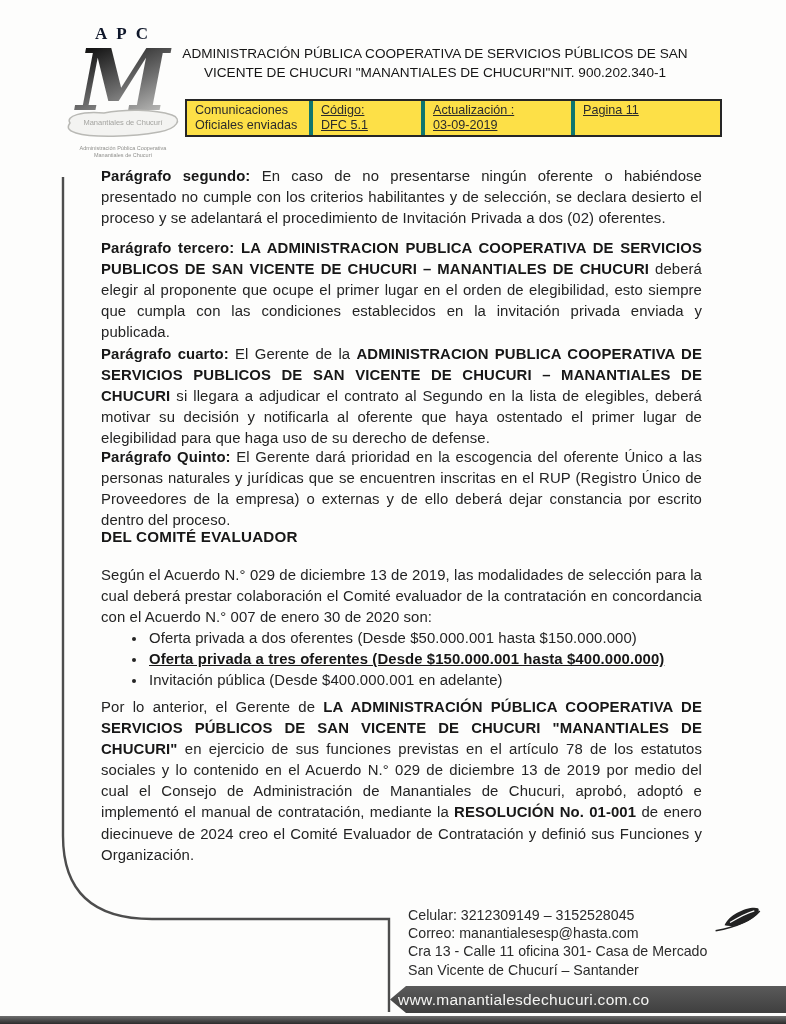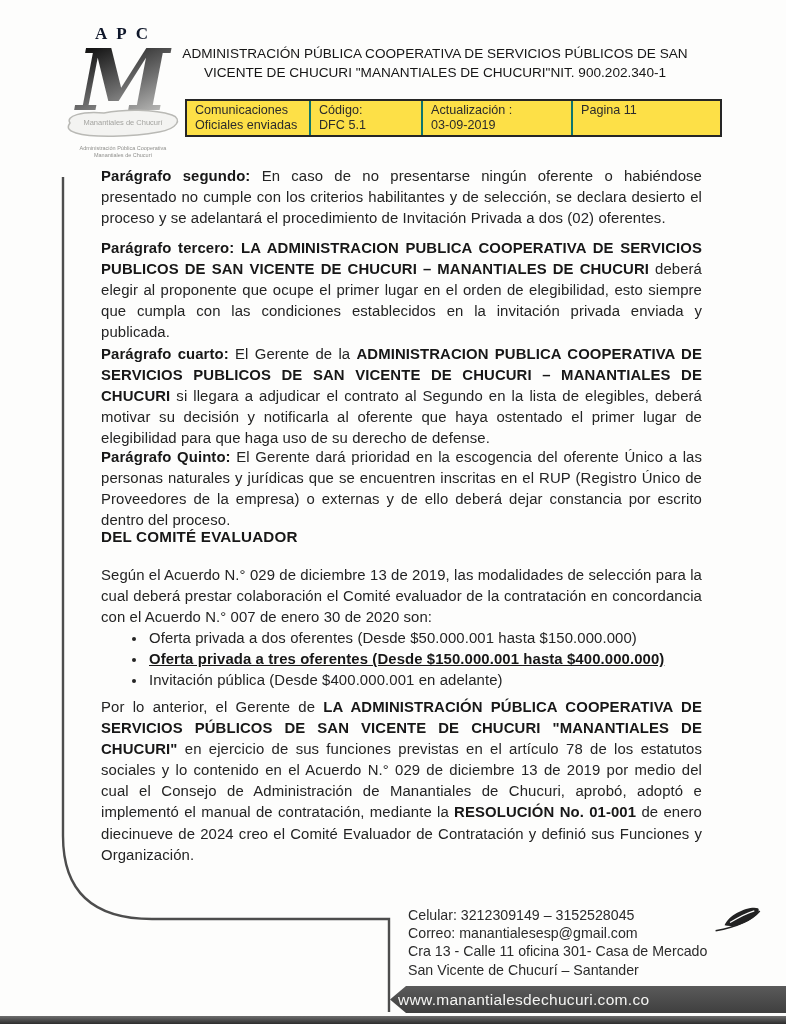--- a/index.html
+++ b/index.html
@@ -32,21 +32,21 @@
   .header-title{
     left:168px;top:44px;width:534px;text-align:center;
     font-weight:normal;font-size:13.6px;line-height:19px;color:#161616;
   }
   .header-table{
     left:168px;top:99px;width:533px;height:34px;
     display:flex;border:2px solid #262626;background:#fde047;
     font-size:12.6px;line-height:15px;color:#2b2b2b;margin-left:17px;
   }
   .header-table .cell{padding:2px 0 0 8px;box-sizing:border-box;}
-  .header-table .cell + .cell{border-left:2px solid #0f766e;}
+  .header-table .cell + .cell{border-left:4px solid #0f766e;text-decoration:underline;}
   .c1{width:122px;} .c2{width:112px;} .c3{width:150px;} .c4{flex:1;}
 
   
   .decor-line{left:0;top:0;width:786px;height:1024px;pointer-events:none;}
 
   
   .para{
     left:101px;width:601px;
     font-size:14.9px;line-height:21.1px;letter-spacing:0.1px;
     text-align:justify;color:#242424;
@@ -142,21 +142,21 @@
     <li><span>Oferta privada a dos oferentes (Desde $50.000.001 hasta $150.000.000)</span></li>
     <li><span class="bullet-strong">Oferta privada a tres oferentes (Desde $150.000.001 hasta $400.000.000)</span></li>
     <li><span>Invitación pública (Desde $400.000.001 en adelante)</span></li>
   </ul>
 </div>
 
 <div class="abs para p6"><span>Por lo anterior, el Gerente de </span><b>LA ADMINISTRACIÓN PÚBLICA COOPERATIVA DE SERVICIOS PÚBLICOS DE SAN VICENTE DE CHUCURI "MANANTIALES DE CHUCURI"</b><span> en ejercicio de sus funciones previstas en el artículo 78 de los estatutos sociales y lo contenido en el Acuerdo N.° 029 de diciembre 13 de 2019 por medio del cual el Consejo de Administración de Manantiales de Chucuri, aprobó, adoptó e implementó el manual de contratación, mediante la </span><b>RESOLUCIÓN No. 01-001</b><span> de enero diecinueve  de 2024 creo el Comité Evaluador de Contratación y definió sus Funciones y Organización.</span></div>
 
 <div class="abs footer-contact">
   <div>Celular: 3212309149 – 3152528045</div>
-  <div>Correo: manantialesesp@gmail.com</div>
+  <div>Correo: manantialesesp@hasta.com</div>
   <div>Cra 13 - Calle 11 oficina 301- Casa de Mercado</div>
   <div>San Vicente de Chucurí – Santander</div>
 </div>
 
 <div class="abs quill">
   <svg viewBox="0 0 60 40" width="54" height="38">
     <path d="M14,27 C19,14 42,5 51,8 C55,11 46,21 31,26 C25,28 18,28 14,27 Z" fill="#222"></path>
     <path d="M4,33 C20,30 42,24 53,11" stroke="#222" stroke-width="1.8" fill="none"></path>
     <path d="M20,24 C30,18 40,13 47,11" stroke="#fdfdfc" stroke-width="1.3" fill="none"></path>
   </svg>

